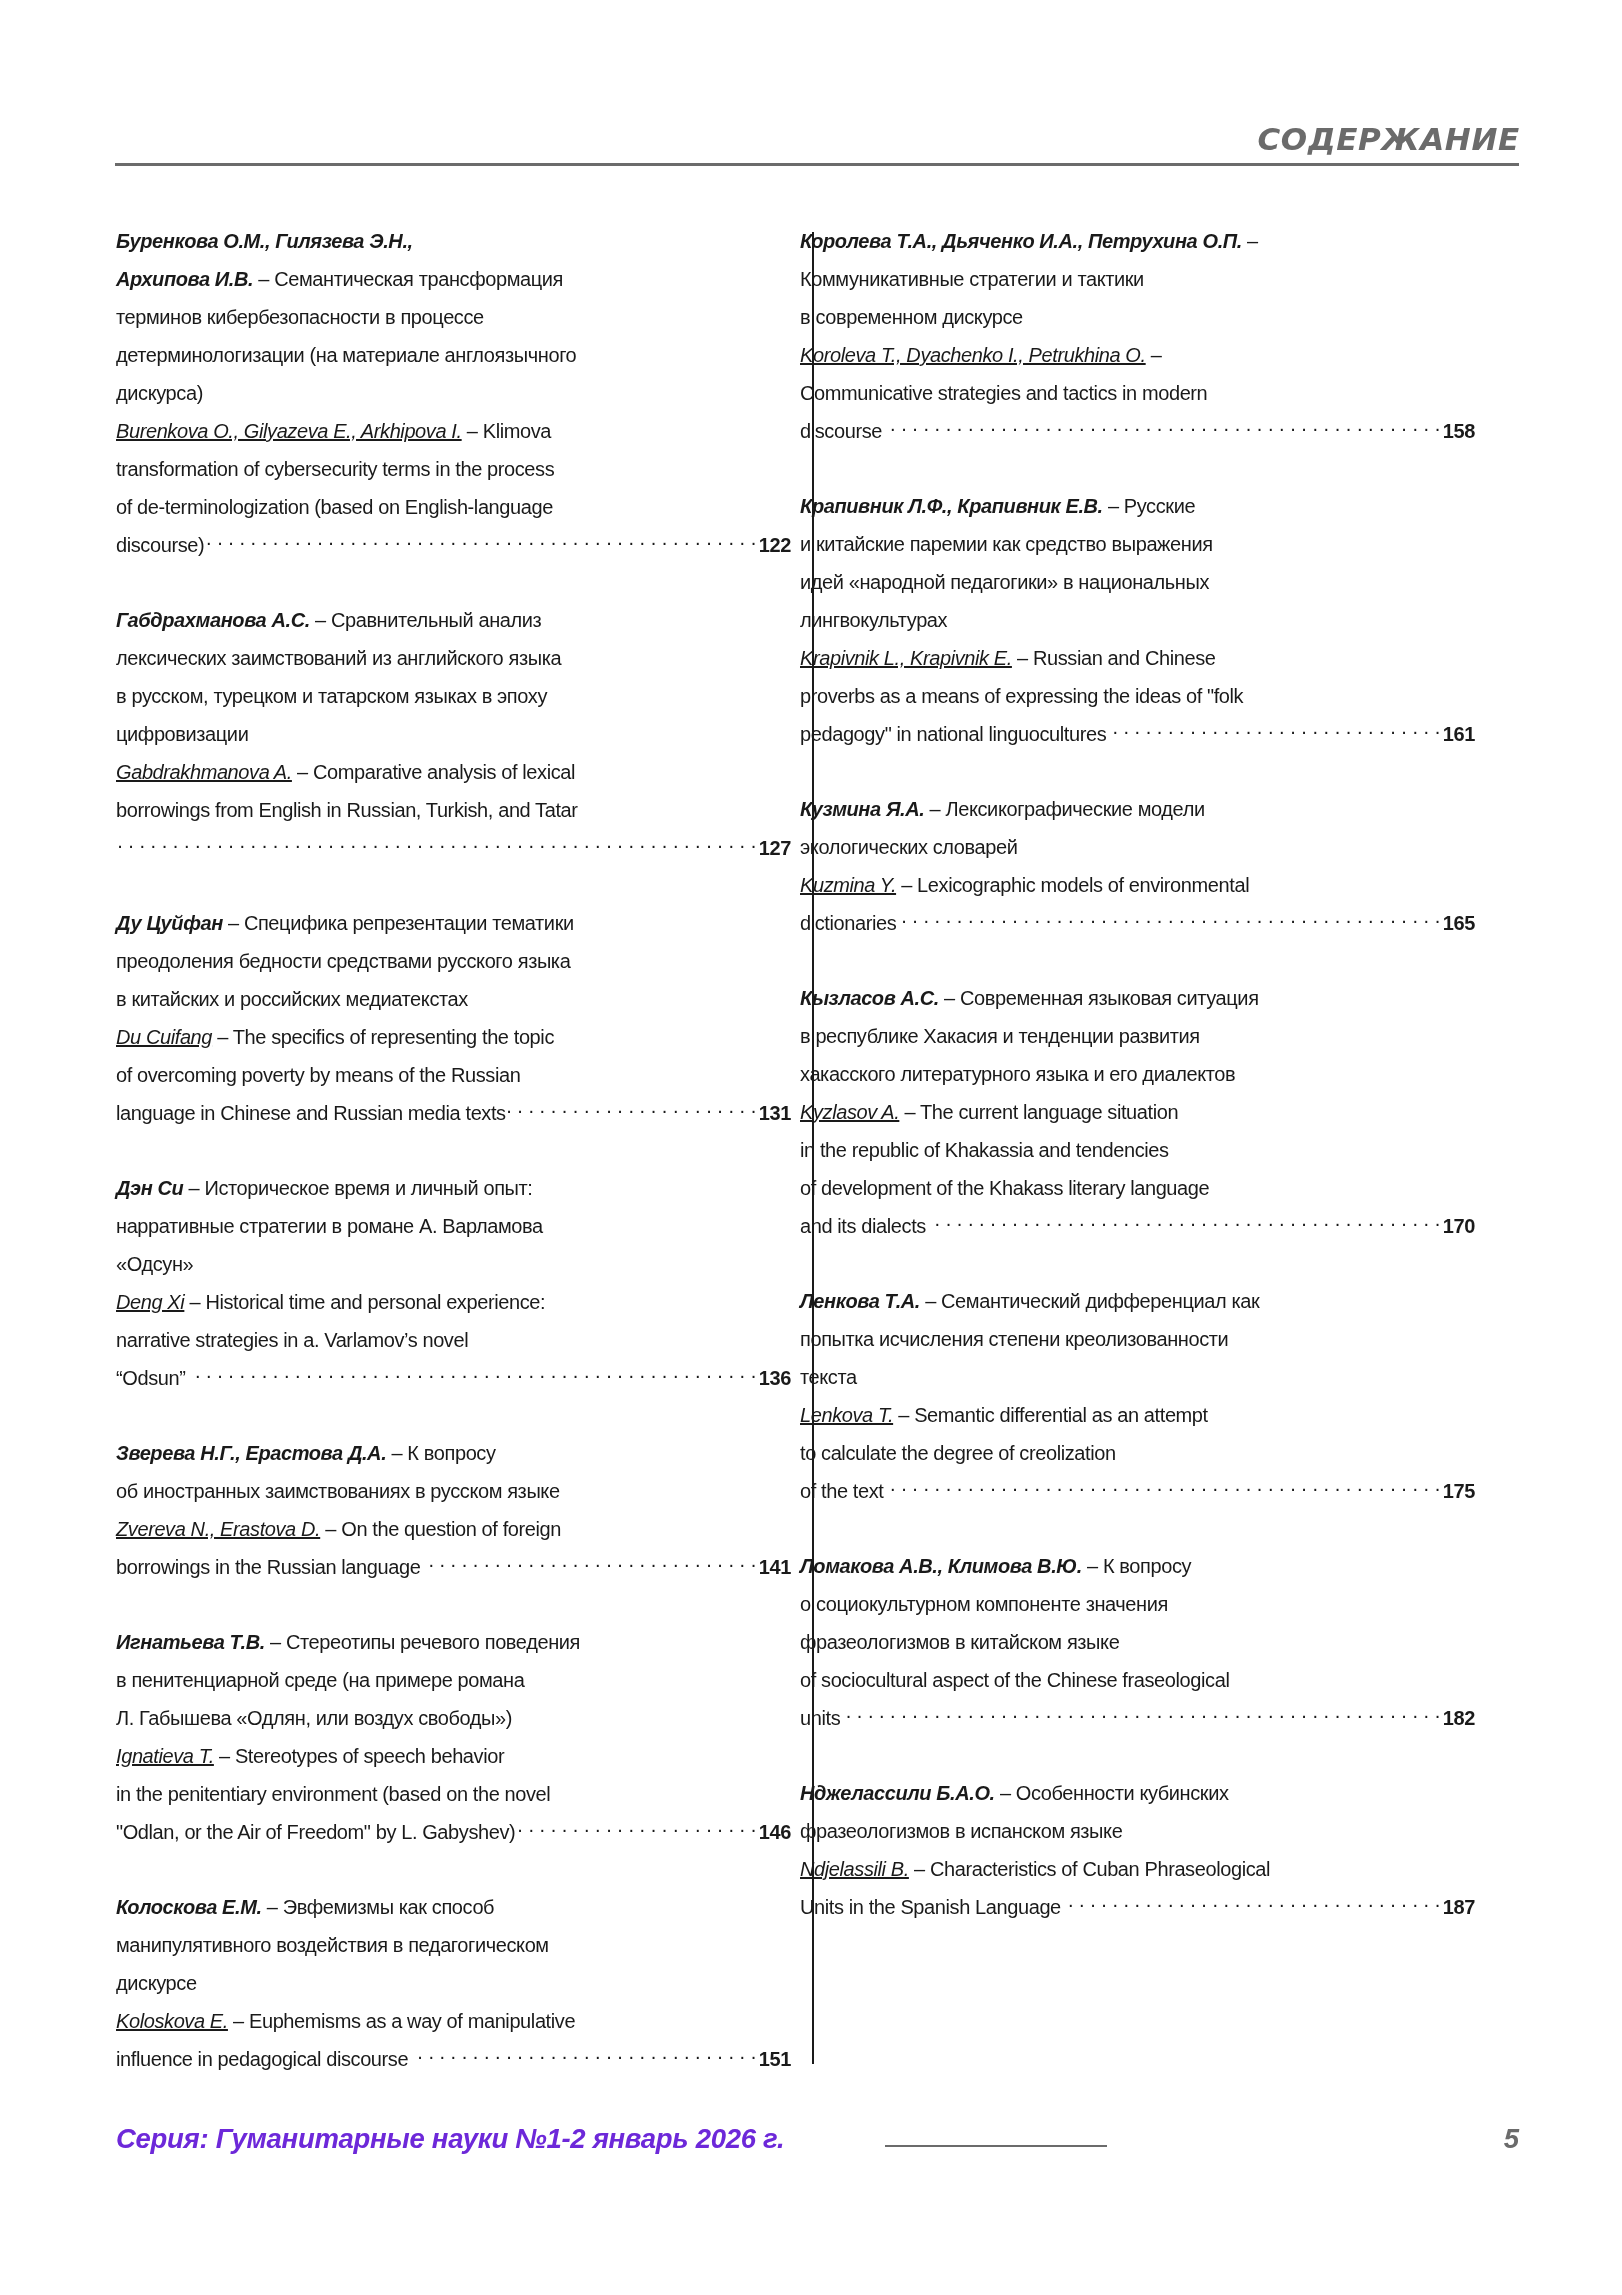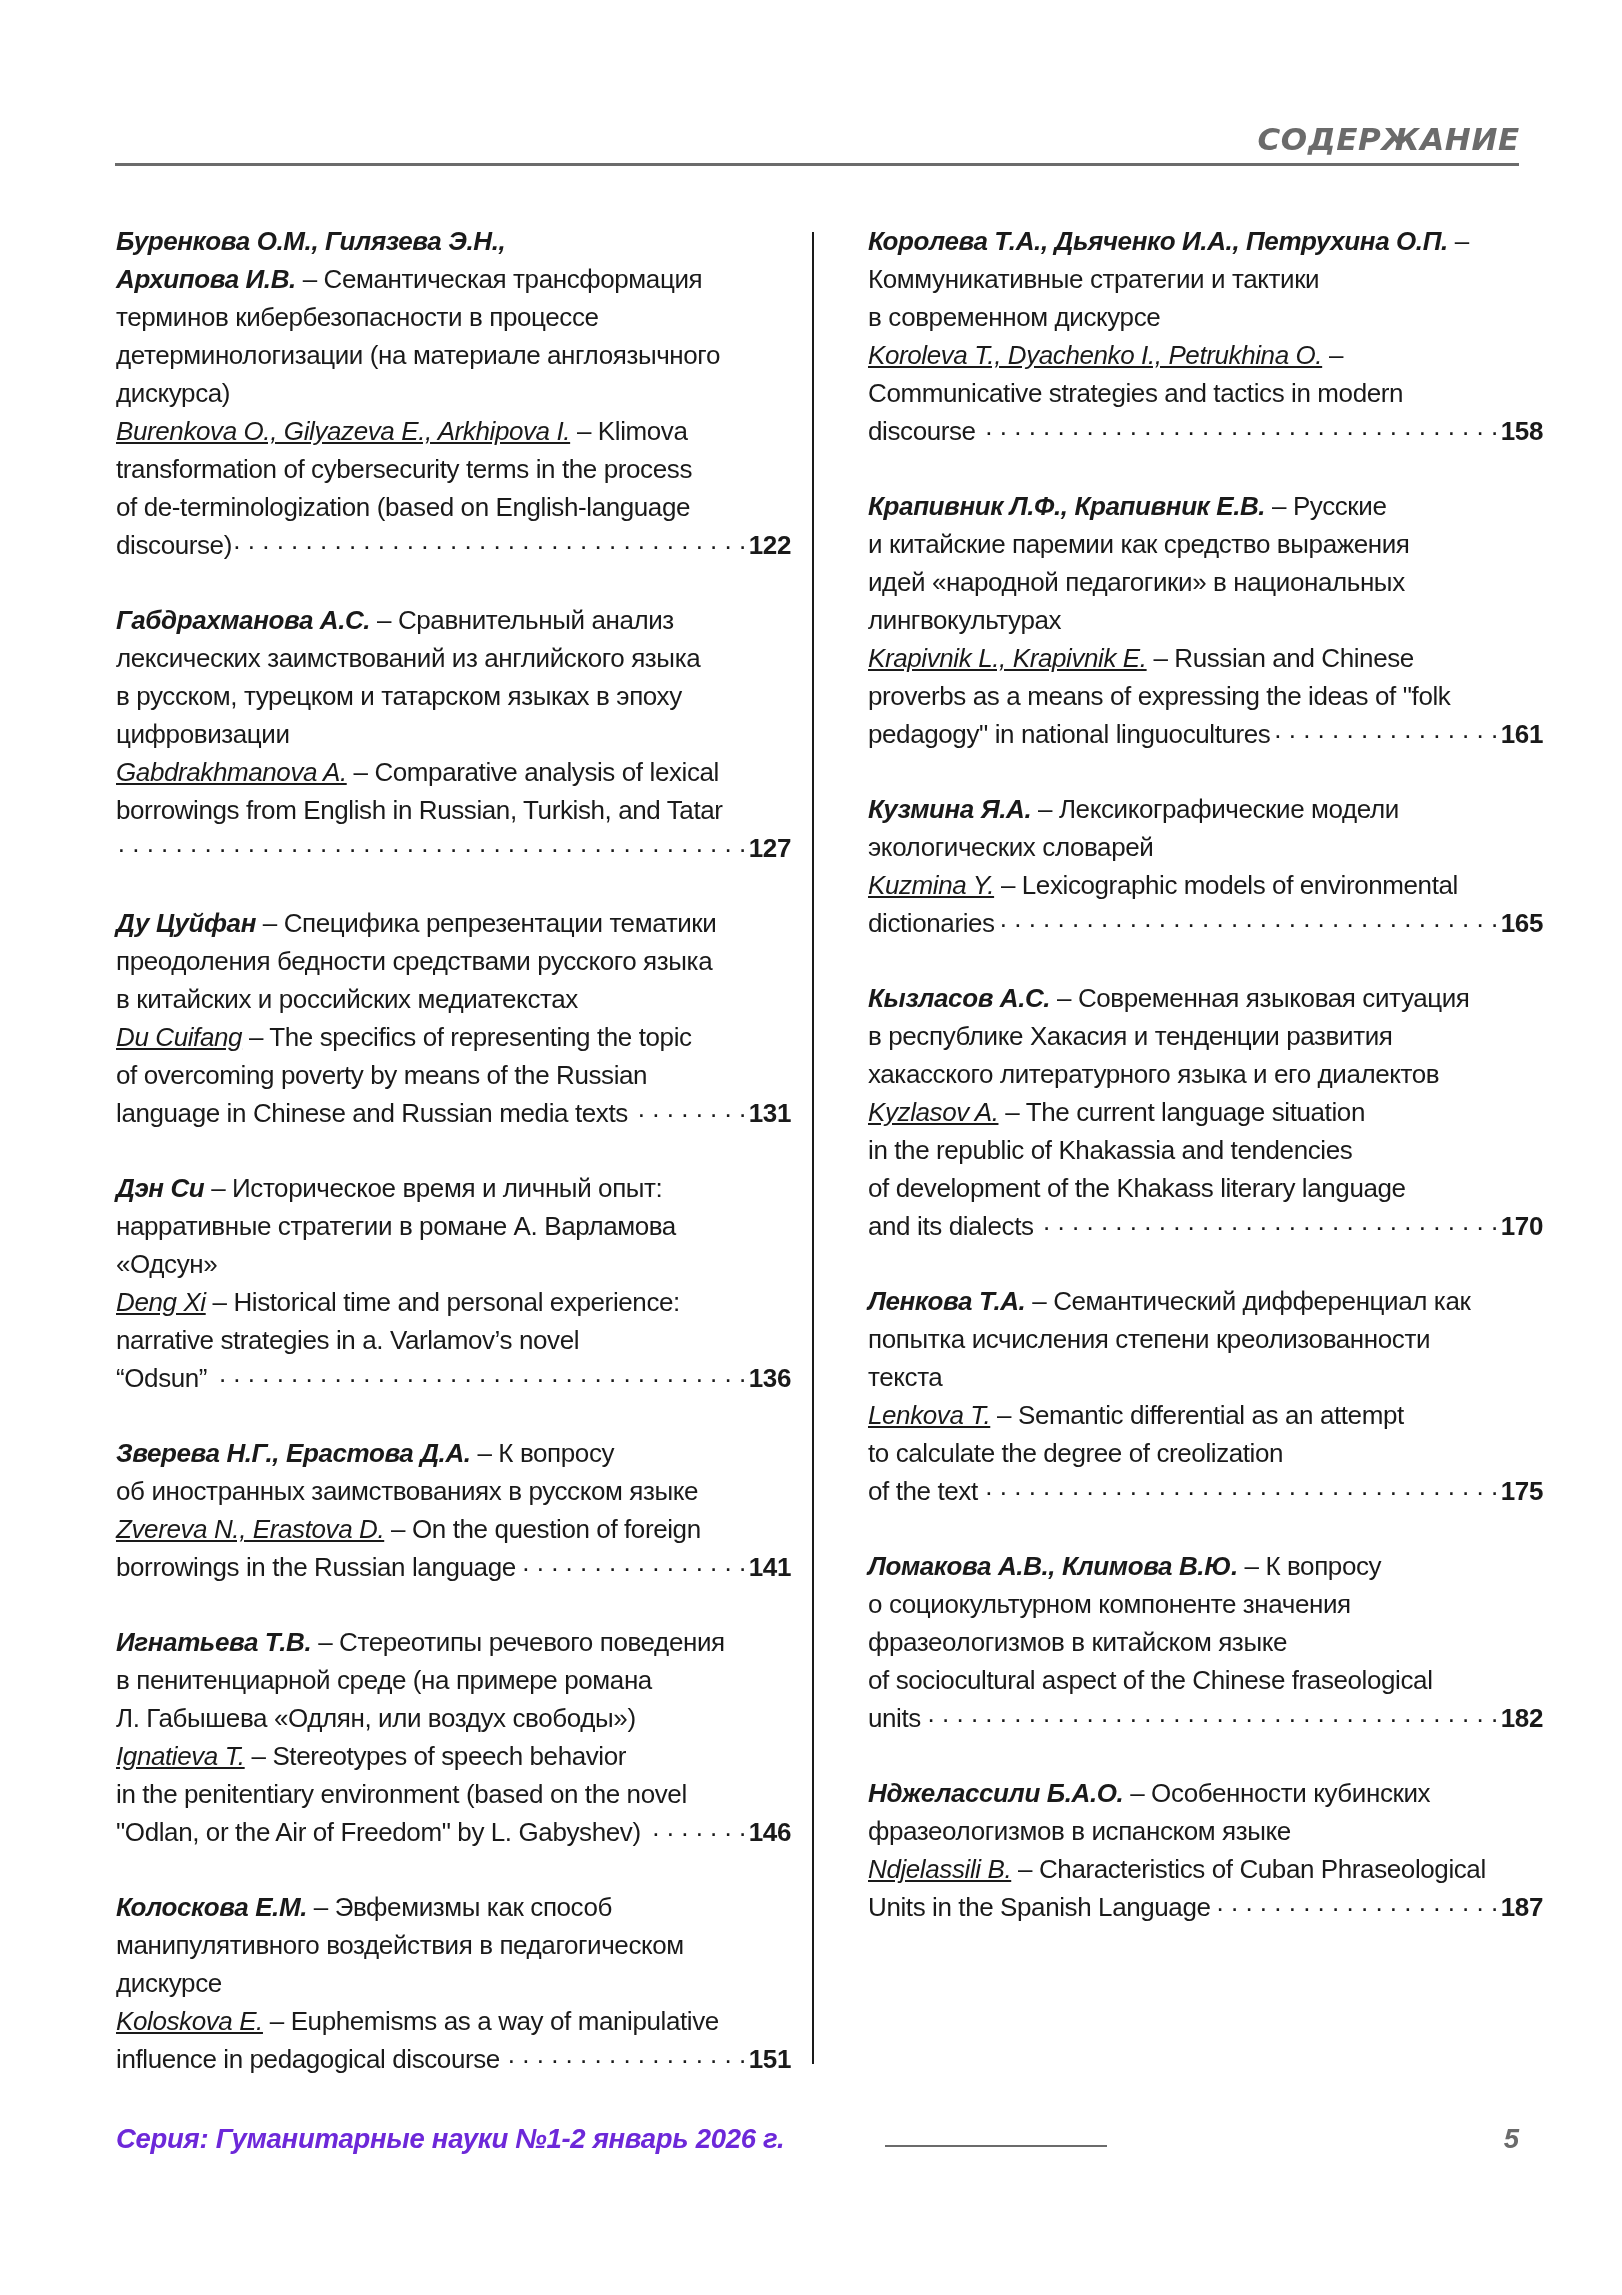--- a/index.html
+++ b/index.html
@@ -19,23 +19,23 @@
     background: #6b6b6b;
   }
   .col-divider {
     position: absolute; left: 812px; top: 232px; width: 2px; height: 1832px;
     background: #1a1a1a;
   }
   .col {
     position: absolute; top: 222px; width: 675px;
   }
   .col.left { left: 116px; }
-  .col.right { left: 868px; }
+  .col.right { left: 800px; }
   .entry {
-    font-size: 26px; line-height: 38px; margin-bottom: 37px;
+    font-size: 20px; line-height: 38px; margin-bottom: 37px;
     letter-spacing: -0.4px;
   }
   .entry .ru-authors { font-weight: bold; font-style: italic; }
   .entry .en-authors { font-style: italic; text-decoration: underline; }
   .entry .line { display: block; white-space: nowrap; }
   .entry .last {
     display: flex; align-items: baseline; white-space: nowrap;
   }
   .entry .last .lead {
     flex: 1; overflow: hidden; margin: 0 2.6px;

